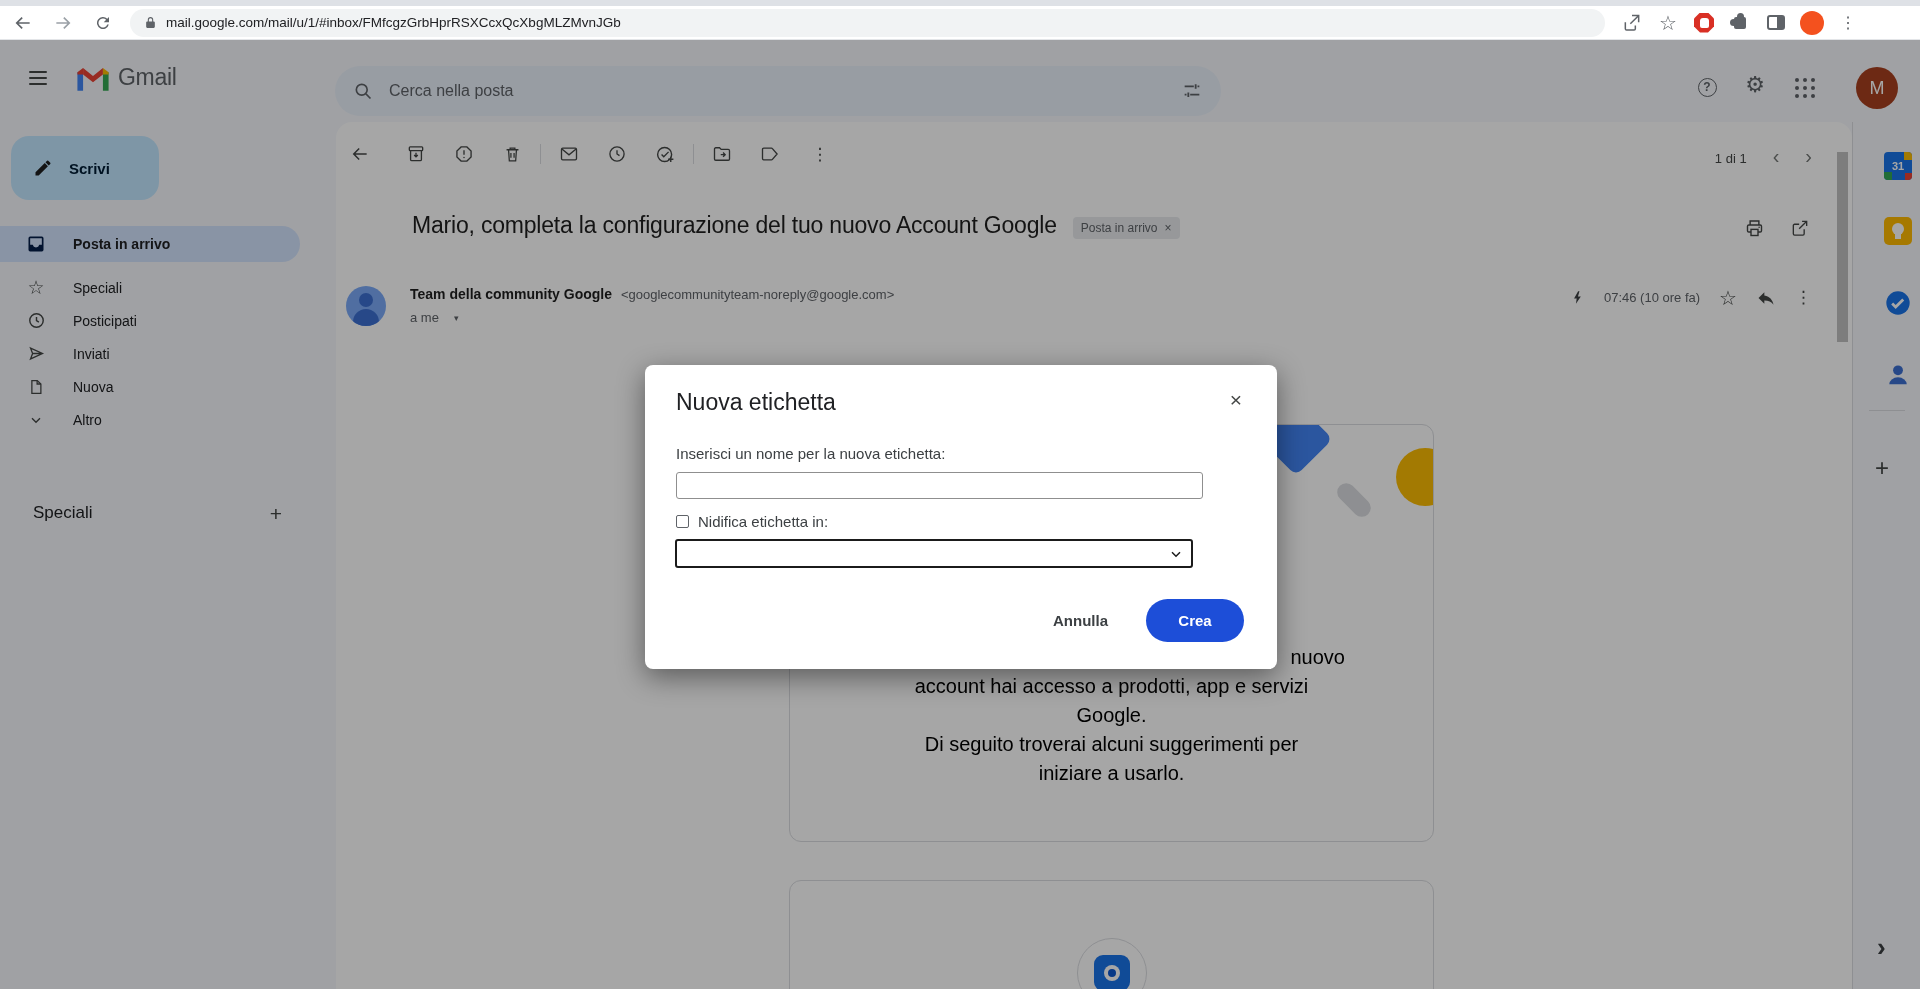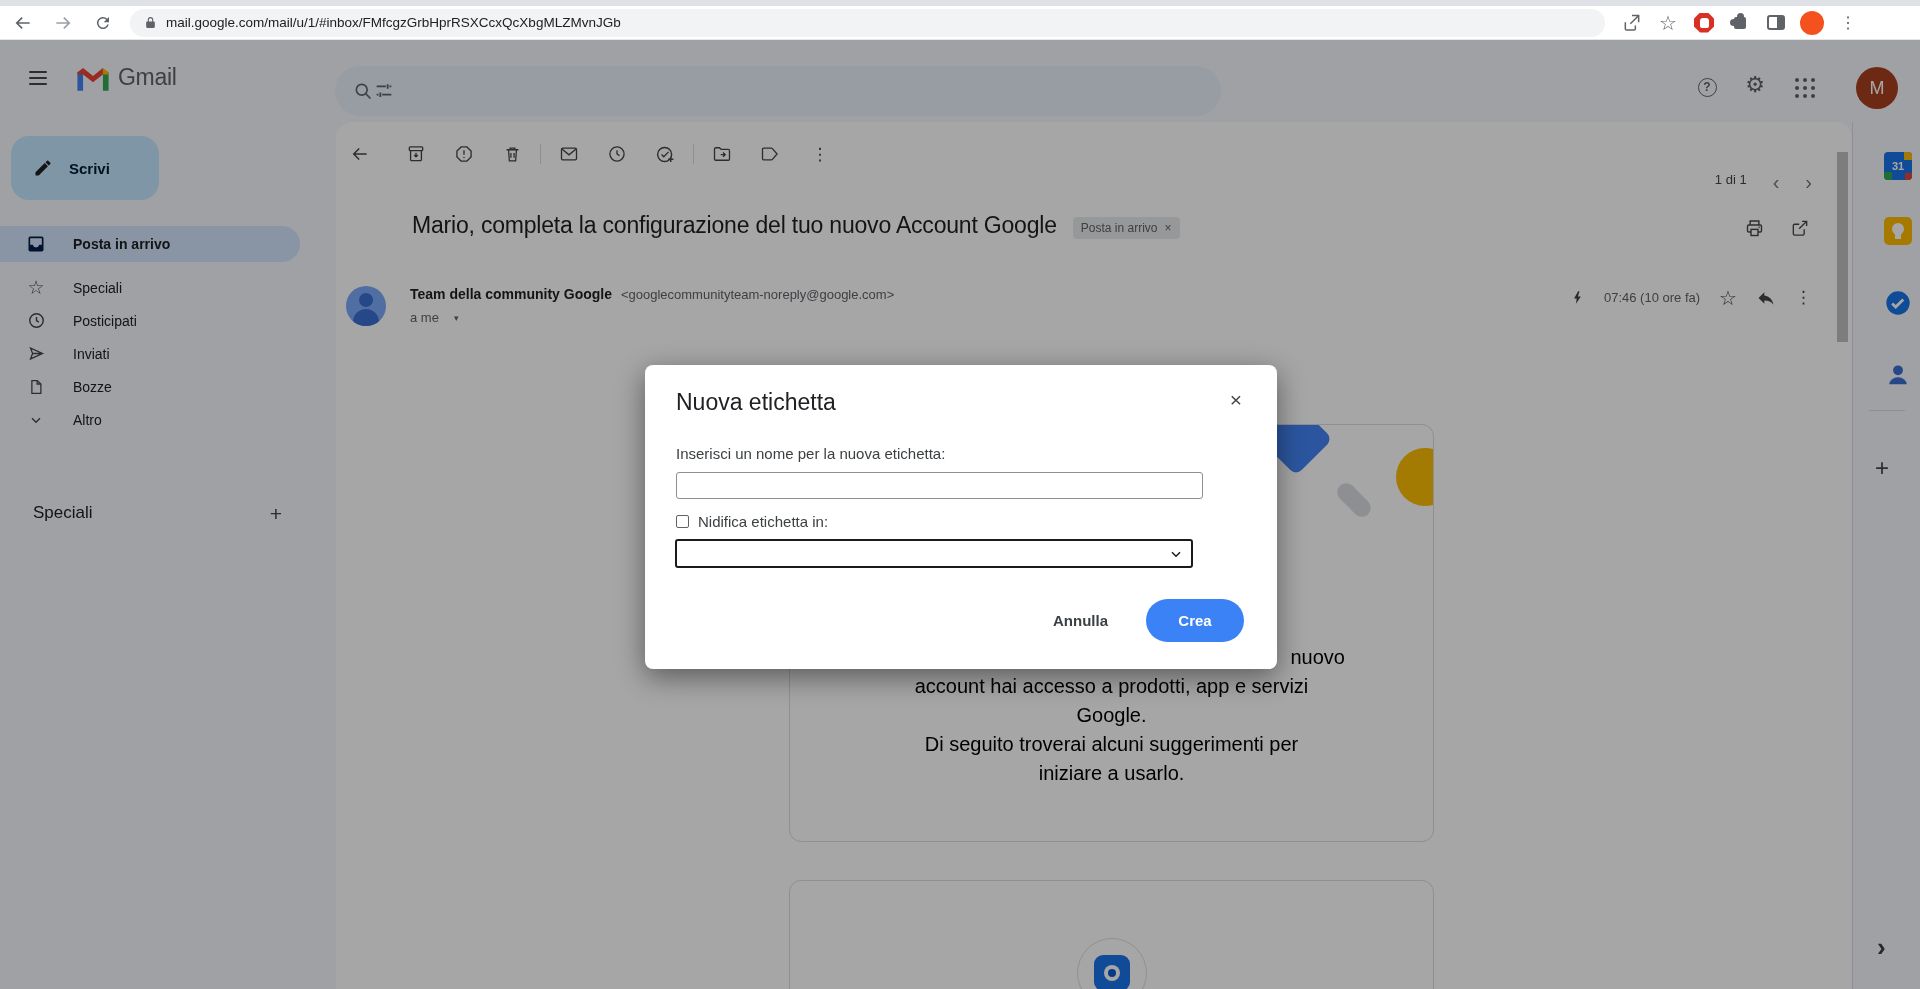--- a/index.html
+++ b/index.html
@@ -53,21 +53,21 @@
   .star-g { font-size:19px; color:#444746; line-height:1; }
   .labels-hdr { position:absolute; left:33px; top:463px; font-size:17px; color:#202124; }
   .labels-plus { position:absolute; left:262px; top:460px; width:28px; height:28px; font-size:21px; color:#444746; display:flex; align-items:center; justify-content:center; }
 
   
   .main-card { position:absolute; left:336px; top:82px; width:1516px; height:867px; background:#fff; border-radius:16px 16px 0 0; }
   .m-toolbar { position:absolute; left:6px; top:12px; display:flex; align-items:center; height:40px; }
   .tb { width:36px; height:36px; display:flex; align-items:center; justify-content:center; }
   .tb-sep { width:1px; height:20px; background:#dadce0; margin:0 10px; }
   .m-dots { font-size:17px; color:#444746; }
-  .pagination { position:absolute; right:40px; top:24px; display:flex; align-items:flex-start; gap:26px; font-size:13px; color:#444746;margin-top:26px; }
+  .pagination { position:absolute; right:40px; top:24px; display:flex; align-items:flex-end; gap:26px; font-size:13px; color:#444746; }
   .pg-ch { font-size:20px; color:#747775; line-height:1; }
 
   .subject-row { position:absolute; left:76px; top:90px; display:flex; align-items:center; gap:16px; }
   .subject { font-size:23px; color:#1f1f1f; letter-spacing:-0.2px; }
   .chip { background:#e8eaed; border-radius:4px; padding:4px 8px; font-size:12px; color:#5f6368; display:flex; align-items:center; gap:7px; margin-top:4px; }
   .chip-x { font-size:12px; color:#5f6368; }
   .hdr-act { position:absolute; top:96px; width:22px; height:22px; }
 
   .snd-avatar { position:absolute; left:10px; top:164px; width:40px; height:40px; border-radius:50%; background:#7baaf7; overflow:hidden; }
   .snd-avatar .head { position:absolute; left:13px; top:7px; width:14px; height:14px; border-radius:50%; background:#3c6fd1; }
@@ -118,21 +118,21 @@
   .dlg-close { position:absolute; right:28px; top:22px; width:26px; height:26px; font-size:21px; color:#444746; display:flex; align-items:center; justify-content:center; }
   .dlg-label { position:absolute; left:31px; top:80px; font-size:15px; color:#3c4043; }
   .dlg-input { position:absolute; left:31px; top:107px; width:527px; height:27px; border:1px solid #8f8f8f; border-radius:3px; font-size:14px; padding:0 8px; font-family:"Liberation Sans",sans-serif; }
   .dlg-checkrow { position:absolute; left:31px; top:148px; display:flex; align-items:center; gap:9px; }
   .dlg-checkbox { width:13px; height:13px; border:1.5px solid #5f6368; border-radius:2px; background:#fff; }
   .dlg-checklabel { font-size:15px; color:#3c4043; }
   .dlg-select { position:absolute; left:30px; top:174px; width:518px; height:29px; border:2px solid #1b1b1b; border-radius:3px; background:#fff; }
   .dlg-select svg { position:absolute; right:7px; top:5px; }
   .dlg-actions { position:absolute; right:33px; top:234px; height:43px; display:flex; align-items:center; gap:38px; }
   .btn-cancel { font-size:15px; font-weight:bold; color:#3c4043; }
-  .btn-create { width:98px; height:43px; border-radius:22px; background:#3b82f6; color:#fff; font-size:15px; font-weight:bold; display:flex; align-items:center; justify-content:center; }
+  .btn-create { width:98px; height:43px; border-radius:22px; background:#1d4ed8; color:#fff; font-size:15px; font-weight:bold; display:flex; align-items:center; justify-content:center; }
 </style>
 </head>
 <body>
 
 <div class="chrome">
   <div class="tabstrip"></div>
   <div class="chrome-bar">
     <div class="nav-ic">
       <svg width="20" height="20" viewBox="0 0 24 24">
           <path d="M20 12H5M11 5.5 4.5 12 11 18.5" stroke="#5f6368" stroke-width="2" fill="none"></path>
@@ -201,20 +201,21 @@
         <polygon points="10,4 24,15 38,4 38,13 24,24 10,13" fill="#ea4335"></polygon>
         <polygon points="38,4 46,10 46,13 38,13" fill="#fbbc04"></polygon>
       </svg>
       <span class="logo-name">Gmail</span>
     </div>
     <div class="searchbar">
       <svg width="20" height="20" viewBox="0 0 24 24">
           <circle cx="10.5" cy="10.5" r="6.5" stroke="#5f6368" stroke-width="2" fill="none"></circle>
           <path d="M15.5 15.5 21 21" stroke="#5f6368" stroke-width="2"></path>
         </svg>
+      <span class="search-ph">Cerca nella posta</span>
       <svg width="22" height="22" viewBox="0 0 24 24" fill="none" stroke="#5f6368" stroke-width="2">
           <path d="M4 7h10M18 7h2M16 4.5v5M4 16h2M10 16h10M8 13.5v5"></path>
         </svg>
     </div>
     <div class="hd-ic" style="left:1692px; top:32px;">
         <div class="help-c">
           <span>?</span>
         </div>
       </div>
     <div class="hd-ic" style="left:1740px; top:30px;">
@@ -275,21 +276,21 @@
       </span>
       <span>Inviati</span>
     </div>
     <div class="nav-item" style="top:330px;">
       <span class="nav-ic20">
         <svg width="18" height="18" viewBox="0 0 24 24" fill="none" stroke="#444746" stroke-width="1.7">
             <path d="M6.5 3.5h7.2L18.5 8v12.5h-12V3.5z"></path>
             <path d="M13.5 3.5V8h5"></path>
           </svg>
       </span>
-      <span>Bozze</span>
+      <span>Nuova</span>
     </div>
     <div class="nav-item" style="top:363px;">
       <span class="nav-ic20">
         <svg width="16" height="16" viewBox="0 0 24 24" fill="none" stroke="#444746" stroke-width="2">
             <path d="M6 9.5 12 15.5 18 9.5"></path>
           </svg>
       </span>
       <span>Altro</span>
     </div>
 

